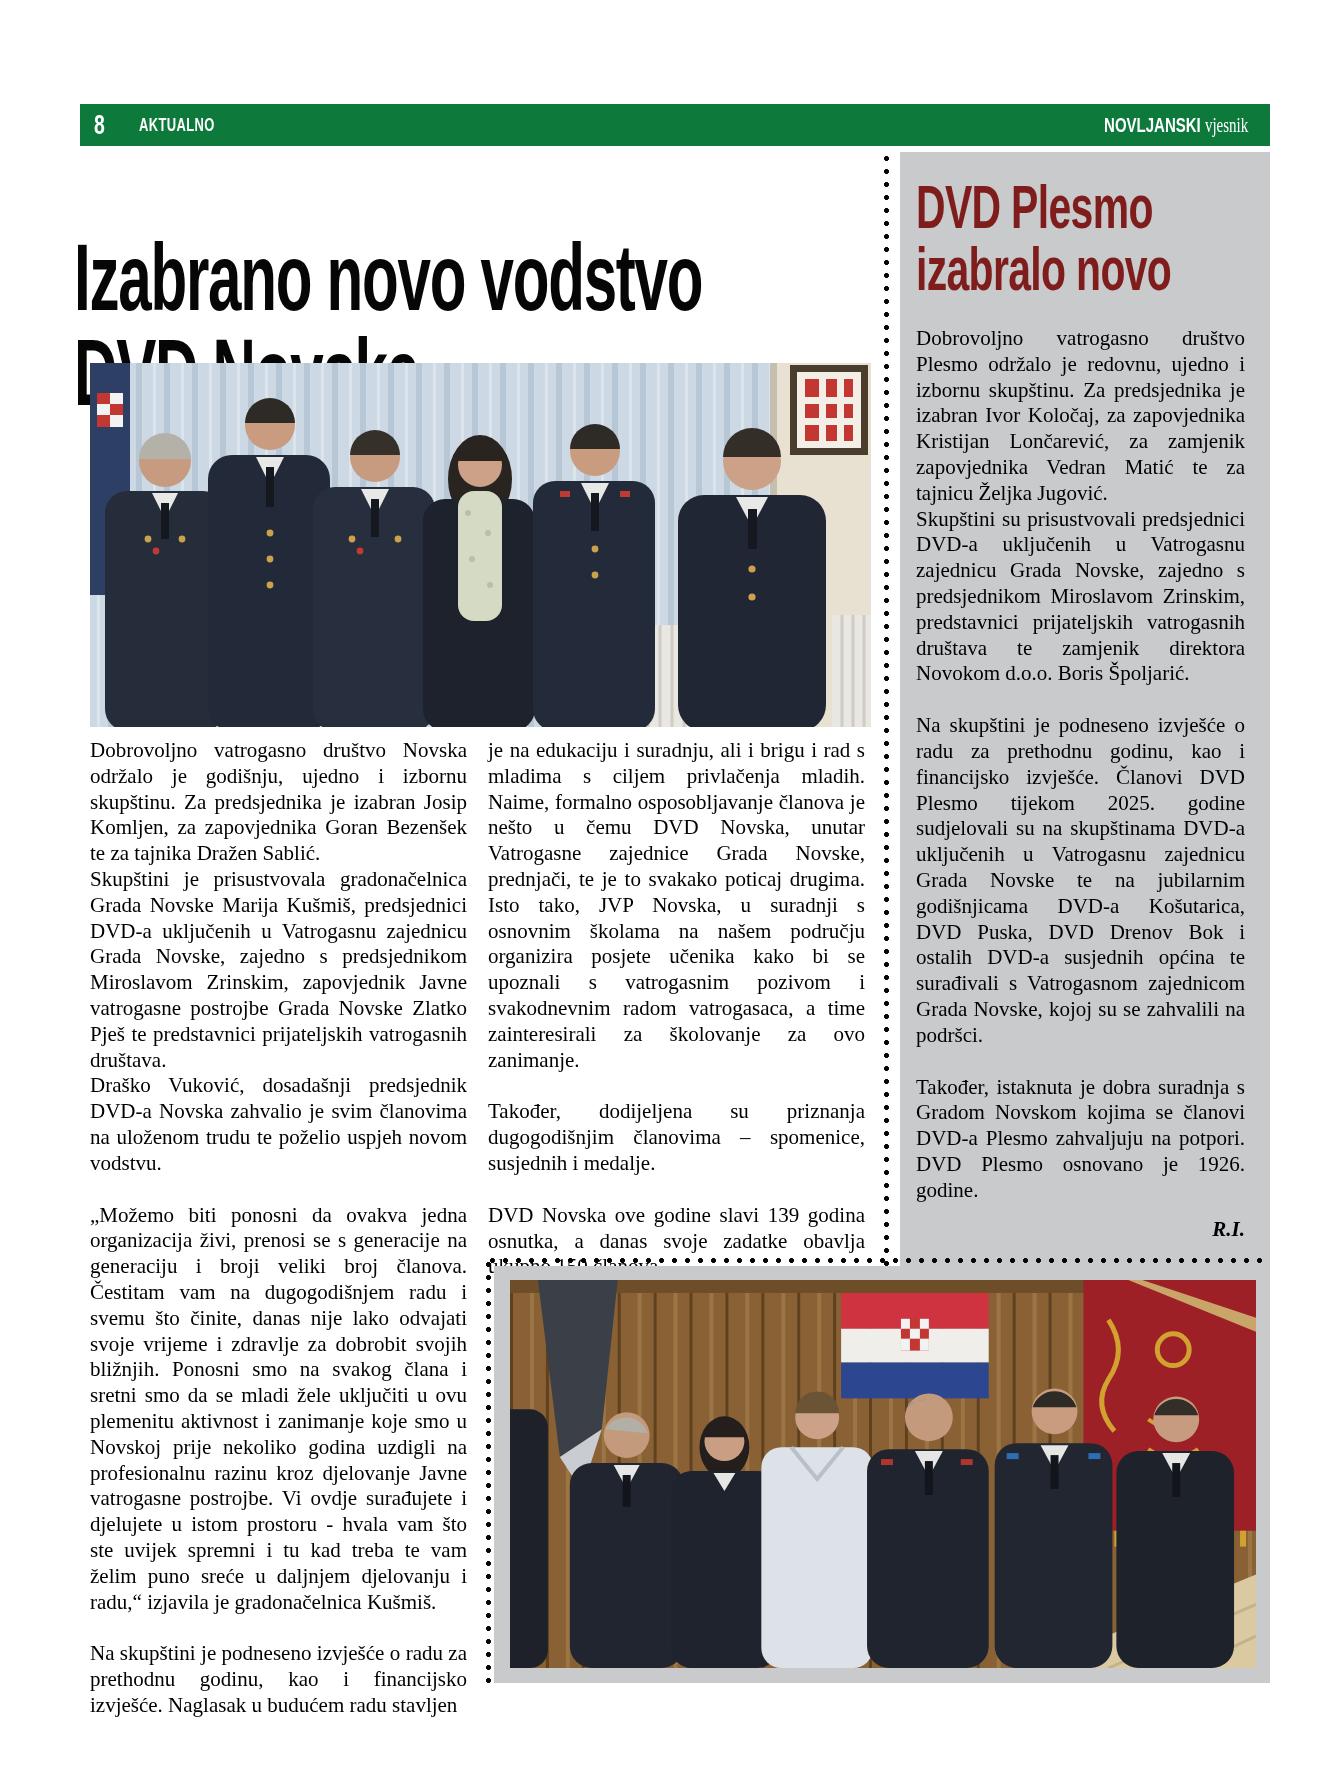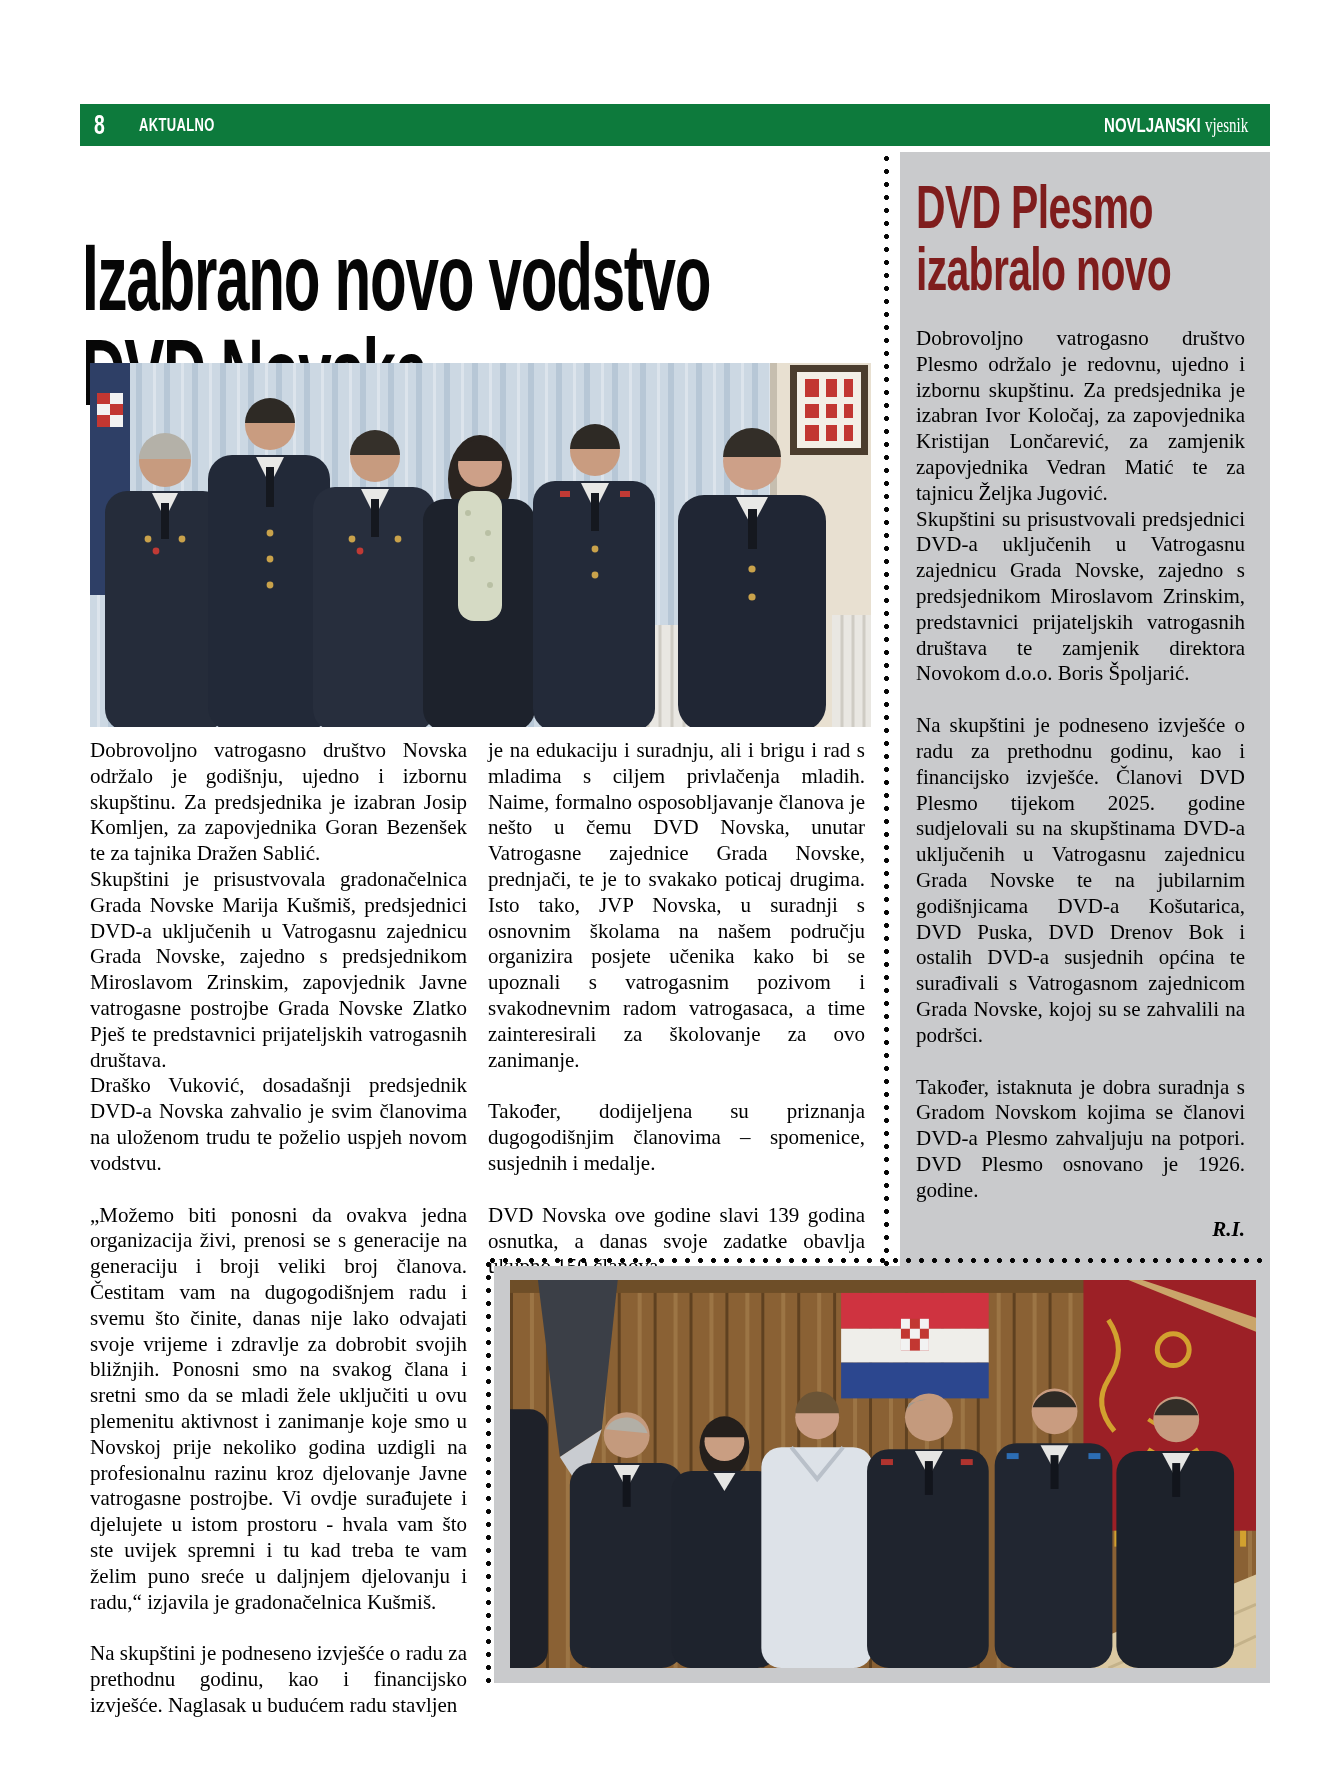--- a/index.html
+++ b/index.html
@@ -12,21 +12,21 @@
           font-family:"Liberation Sans",sans-serif;color:#fff;}
   .cond{display:inline-block;transform:scaleX(0.72);transform-origin:0 50%;white-space:nowrap;}
   .cond-r{display:inline-block;transform:scaleX(0.75);transform-origin:100% 50%;white-space:nowrap;}
   .pagenum{font-size:27px;font-weight:bold;margin-left:14px;}
   .section{font-size:18px;font-weight:bold;margin-left:30px;letter-spacing:.5px;}
   .masthead{margin-left:auto;margin-right:22px;font-size:20px;}
   .masthead .mh-bold{font-weight:bold;}
   .masthead .mh-serif{font-family:"Liberation Serif",serif;font-weight:normal;}
 
   
-  .headline{position:absolute;left:82px;top:167px;
+  .headline{position:absolute;left:74px;top:167px;
             font-family:"Liberation Sans",sans-serif;font-weight:bold;
             font-size:94px;line-height:95px;letter-spacing:-2px;color:#060606;}
   .headline .hl-line{height:95px;}
   .headline .cond{transform:scaleX(0.64);}
 
   
   .main-photo{position:absolute;left:90px;top:363px;width:781px;height:364px;overflow:hidden;}
   .main-photo svg,.bottom-photo svg{display:block;width:100%;height:100%;}
 
   

